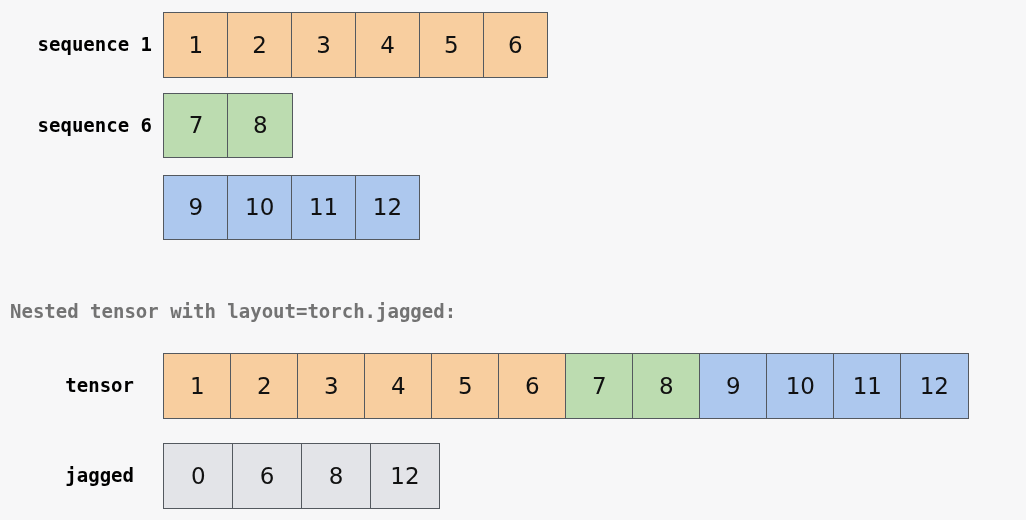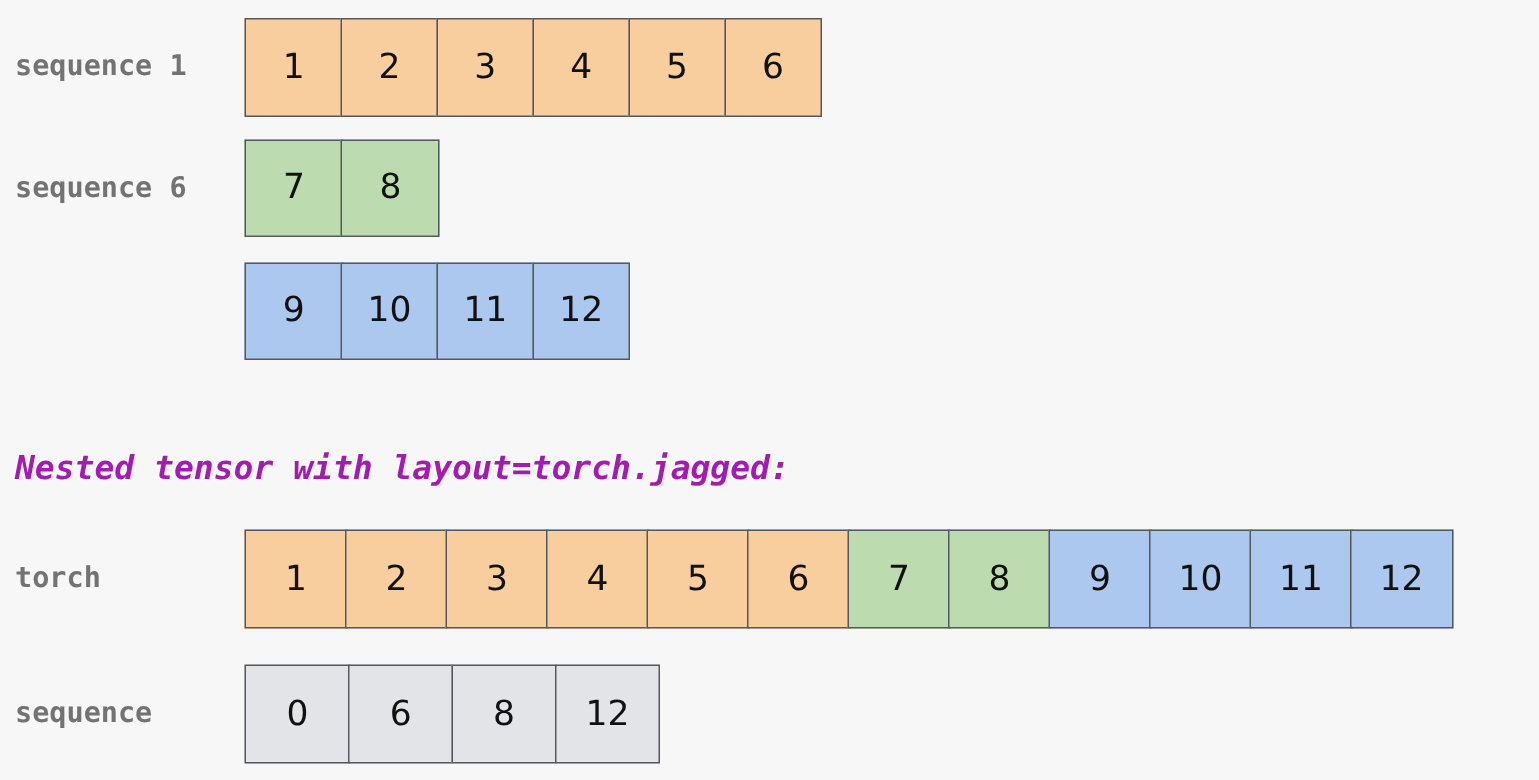--- a/index.html
+++ b/index.html
@@ -20,35 +20,34 @@
     width: 1026px;
     height: 520px;
   }
 
   
   .row-label {
     position: absolute;
     font-family: "DejaVu Sans Mono", monospace;
     font-weight: bold;
     font-size: 19px;
-    color: #737373;
-    text-align: left;
+    color: #000000;
+    text-align: right;
     white-space: pre;
     letter-spacing: 0px;
   }
 
   
   .heading {
     position: absolute;
     font-family: "DejaVu Sans Mono", monospace;
     font-weight: bold;
-    font-size: 22px;
-    color: #a21caf;
+    font-size: 19px;
+    color: #737373;
     white-space: pre;
-    font-style: italic;
   }
 
   
   .strip {
     position: absolute;
     display: flex;
     box-sizing: border-box;
   }
 
   .cell {
@@ -96,38 +95,38 @@
 
   <div class="strip" id="strip-seq-3" style="left:163px; top:175px; height:65px;">
       <div class="cell c-blue" style="width: 65.5px;">9</div>
       <div class="cell c-blue" style="width: 65.5px;">10</div>
       <div class="cell c-blue" style="width: 65.5px;">11</div>
       <div class="cell c-blue" style="width: 65.5px;">12</div>
     </div>
 
   <div class="heading" style="left:10px; top:300px;">Nested tensor with layout=torch.jagged:</div>
 
-  <div class="row-label" style="left:10px; top:374px; width:124px;">torch</div>
+  <div class="row-label" style="left:10px; top:374px; width:124px;">tensor</div>
 
   <div class="strip" id="strip-values" style="left:163px; top:353px; height:66px;">
       <div class="cell c-orange" style="width: 68.6px;">1</div>
       <div class="cell c-orange" style="width: 68.6px;">2</div>
       <div class="cell c-orange" style="width: 68.6px;">3</div>
       <div class="cell c-orange" style="width: 68.6px;">4</div>
       <div class="cell c-orange" style="width: 68.6px;">5</div>
       <div class="cell c-orange" style="width: 68.6px;">6</div>
       <div class="cell c-green" style="width: 68.6px;">7</div>
       <div class="cell c-green" style="width: 68.6px;">8</div>
       <div class="cell c-blue" style="width: 68.6px;">9</div>
       <div class="cell c-blue" style="width: 68.6px;">10</div>
       <div class="cell c-blue" style="width: 68.6px;">11</div>
       <div class="cell c-blue" style="width: 68.6px;">12</div>
     </div>
 
-  <div class="row-label" style="left:10px; top:464px; width:124px;">sequence</div>
+  <div class="row-label" style="left:10px; top:464px; width:124px;">jagged</div>
 
   <div class="strip" id="strip-offsets" style="left:163px; top:443px; height:66px;">
       <div class="cell c-gray" style="width: 70.5px;">0</div>
       <div class="cell c-gray" style="width: 70.5px;">6</div>
       <div class="cell c-gray" style="width: 70.5px;">8</div>
       <div class="cell c-gray" style="width: 70.5px;">12</div>
     </div>
 
 </div>
 

